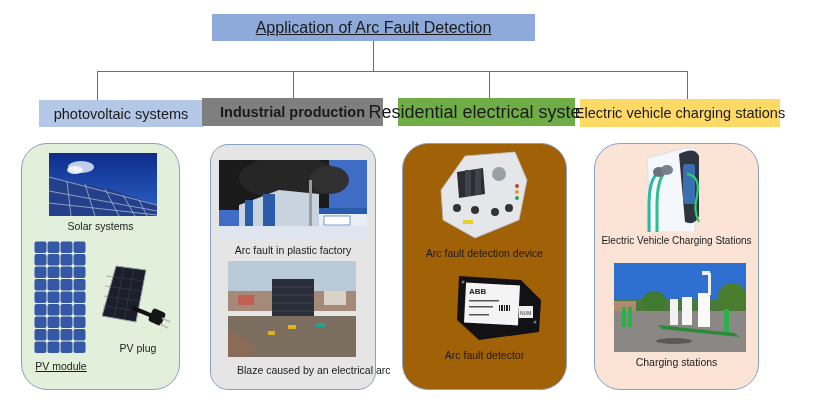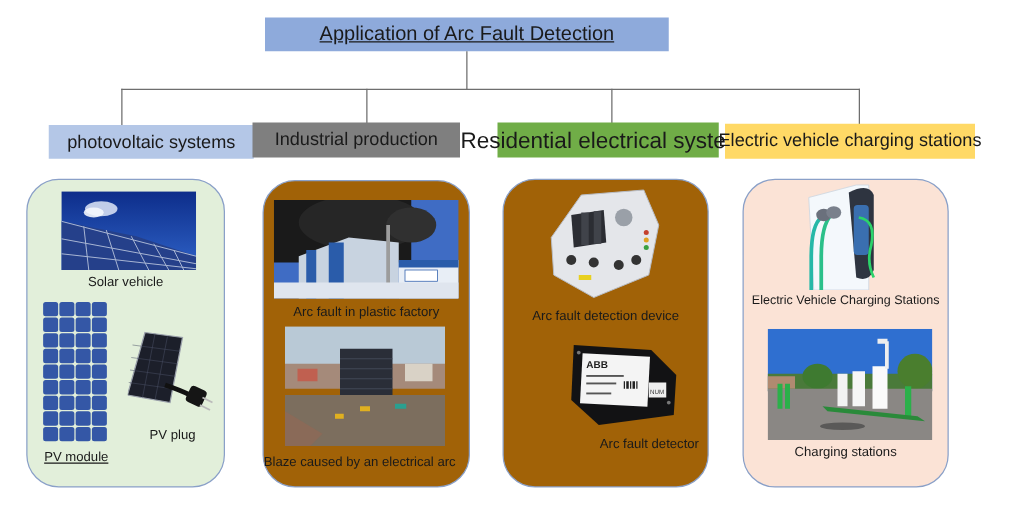--- a/index.html
+++ b/index.html
@@ -21,21 +21,21 @@
 <div class="root-box abs">Application of Arc Fault Detection</div>
 
 <div class="line" style="left:373px;top:41px;width:1px;height:31px;"></div>
 <div class="line" style="left:97px;top:71px;width:591px;height:1px;"></div>
 <div class="line" style="left:97px;top:71px;width:1px;height:29px;"></div>
 <div class="line" style="left:293px;top:71px;width:1px;height:29px;"></div>
 <div class="line" style="left:489px;top:71px;width:1px;height:29px;"></div>
 <div class="line" style="left:687px;top:71px;width:1px;height:29px;"></div>
 
 <div class="cat" style="left:23px;top:100px;width:164px;height:27px;background:#b4c7e7;margin-left:16px;">photovoltaic systems</div>
-<div class="cat" style="left:202px;top:98px;width:166px;height:28px;background:#7f7f7f;">Industrial production</div>
+<div class="cat" style="left:202px;top:98px;width:181px;height:28px;background:#7f7f7f;font-weight:bold;">Industrial production</div>
 <div class="cat" style="left:398px;top:98px;width:177px;height:28px;background:#70ad47;font-size:18px;">Residential electrical systems</div>
 <div class="cat" style="left:580px;top:99px;width:200px;height:28px;background:#ffd966;">Electric vehicle charging stations</div>
 
 <div class="panel" style="left:21px;top:143px;width:157px;height:245px;background:#e2efda;">
   <div class="img" style="left:27px;top:9px;width:108px;height:63px;">
     <svg width="108" height="63" viewBox="0 0 108 63">
       <defs>
           <linearGradient id="sky" x1="0" y1="0" x2="0" y2="1">
             <stop offset="0" stop-color="#0d2d8a"></stop>
             <stop offset="1" stop-color="#2f63c8"></stop>
@@ -50,21 +50,21 @@
           <line x1="0" y1="38" x2="108" y2="58"></line>
         <line x1="0" y1="50" x2="108" y2="62"></line>
           <line x1="18" y1="28" x2="22" y2="63"></line>
         <line x1="36" y1="31" x2="46" y2="63"></line>
           <line x1="56" y1="36" x2="70" y2="63"></line>
         <line x1="74" y1="42" x2="86" y2="63"></line>
           <line x1="90" y1="47" x2="98" y2="63"></line>
       </g>
     </svg>
   </div>
-  <div class="cap" style="left:0;top:76px;width:157px;">Solar vehicle</div>
+  <div class="cap" style="left:0;top:76px;width:157px;">Solar systems</div>
 
   <div class="img" style="left:12px;top:97px;width:52px;height:113px;">
     <svg width="52" height="113" viewBox="0 0 52 113">
       <rect width="52" height="113" fill="#e2efda"></rect>
       <g id="cells">
           <rect x="0.5" y="0.5" width="12" height="11.5" rx="2" fill="#3457a6"></rect>
           <rect x="13.5" y="0.5" width="12" height="11.5" rx="2" fill="#3457a6"></rect>
           <rect x="26.5" y="0.5" width="12" height="11.5" rx="2" fill="#3457a6"></rect>
           <rect x="39.5" y="0.5" width="12" height="11.5" rx="2" fill="#3457a6"></rect>
           <rect x="0.5" y="13" width="12" height="11.5" rx="2" fill="#3457a6"></rect>
@@ -117,21 +117,21 @@
       </g>
       <path d="M30,44 Q42,48 50,52" stroke="#111" stroke-width="4" fill="none"></path>
       <rect x="48" y="46" width="14" height="14" rx="3" fill="#151515" transform="rotate(25 55 53)"></rect>
       <line x1="60" y1="54" x2="68" y2="58" stroke="#bbb" stroke-width="1.5"></line>
       <line x1="58" y1="60" x2="66" y2="64" stroke="#bbb" stroke-width="1.5"></line>
     </svg>
   </div>
   <div class="cap" style="left:84px;top:198px;width:64px;">PV plug</div>
 </div>
 
-<div class="panel" style="left:210px;top:144px;width:164px;height:244px;background:#a16207;">
+<div class="panel" style="left:210px;top:144px;width:164px;height:244px;background:#e5e5e5;border-radius:18px;">
   <div class="img" style="left:8px;top:15px;width:148px;height:79px;">
     <svg width="148" height="79" viewBox="0 0 148 79">
       <rect width="148" height="79" fill="#3f6cc4"></rect>
       <rect width="110" height="50" fill="#1a1a1a"></rect>
       <ellipse cx="70" cy="18" rx="50" ry="22" fill="#262626"></ellipse>
       <ellipse cx="110" cy="20" rx="20" ry="14" fill="#303030"></ellipse>
       <polygon points="20,45 60,30 100,34 100,79 20,79" fill="#c8d3e0"></polygon>
       <rect x="26" y="40" width="8" height="39" fill="#2a5caa"></rect>
       <rect x="44" y="34" width="12" height="45" fill="#2a5caa"></rect>
       <rect x="100" y="48" width="48" height="31" fill="#e8eef6"></rect>
@@ -156,21 +156,21 @@
         <line x1="44" y1="42" x2="86" y2="42"></line>
           <line x1="44" y1="50" x2="86" y2="50"></line>
       </g>
       <rect y="55" width="128" height="41" fill="#7c6e5e"></rect>
       <polygon points="0,68 30,86 20,96 0,96" fill="#8a6a58"></polygon>
       <rect x="60" y="64" width="8" height="4" fill="#e0b020"></rect>
       <rect x="88" y="62" width="9" height="4" fill="#2aa090"></rect>
       <rect x="40" y="70" width="7" height="4" fill="#e0b020"></rect>
     </svg>
   </div>
-  <div class="cap" style="left:0;top:219px;width:132px;">Blaze caused by an electrical arc</div>
+  <div class="cap" style="left:0;top:219px;width:132px;padding-left:26px;">Blaze caused by an electrical arc</div>
 </div>
 
 <div class="panel" style="left:402px;top:143px;width:163px;height:245px;background:#a16207;">
   <div class="img" style="left:32px;top:6px;width:96px;height:92px;">
     <svg width="96" height="92" viewBox="0 0 96 92">
       <polygon points="30,6 80,2 92,30 84,70 40,88 8,70 6,40" fill="#e4e6ea" stroke="#b8bcc4" stroke-width="0.8"></polygon>
       <polygon points="22,22 48,18 50,44 24,48" fill="#2b2d33"></polygon>
       <rect x="30" y="20" width="6" height="26" fill="#40434a"></rect>
       <rect x="40" y="19" width="6" height="26" fill="#40434a"></rect>
       <circle cx="64" cy="24" r="7" fill="#9aa0a8"></circle>
@@ -202,21 +202,21 @@
           <rect x="49" y="33" width="1" height="6"></rect>
           <rect x="51" y="33" width="2" height="6"></rect>
           <rect x="54" y="33" width="1" height="6"></rect>
         </g>
       <rect x="64" y="34" width="14" height="12" fill="#eee"></rect>
       <text x="65" y="43" font-size="5" fill="#333" font-family="Liberation Sans, sans-serif">NUM</text>
       <circle cx="8" cy="10" r="1.5" fill="#777"></circle>
         <circle cx="80" cy="50" r="1.5" fill="#777"></circle>
     </svg>
   </div>
-  <div class="cap" style="left:0;top:205px;width:163px;padding-left:35px;">Arc fault detector</div>
+  <div class="cap" style="left:0;top:205px;width:163px;">Arc fault detector</div>
 </div>
 
 <div class="panel" style="left:594px;top:143px;width:163px;height:245px;background:#fbe3d6;">
   <div class="img" style="left:40px;top:2px;width:80px;height:86px;">
     <svg width="80" height="86" viewBox="0 0 80 86">
       <polygon points="12,12 50,2 60,2 60,86 16,86" fill="#f4f8fc" stroke="#c8d4e0" stroke-width="0.6"></polygon>
       <path d="M44,8 Q60,0 64,10 L64,70 Q60,80 50,76 Z" fill="#2e3440"></path>
       <rect x="48" y="18" width="12" height="40" rx="3" fill="#3a6fb0"></rect>
       <path d="M52,28 Q66,30 62,50 Q58,64 64,76" stroke="#2bd36a" stroke-width="2.2" fill="none"></path>
       <path d="M22,28 Q14,34 14,60 L14,86" stroke="#26b8a8" stroke-width="3" fill="none"></path>

